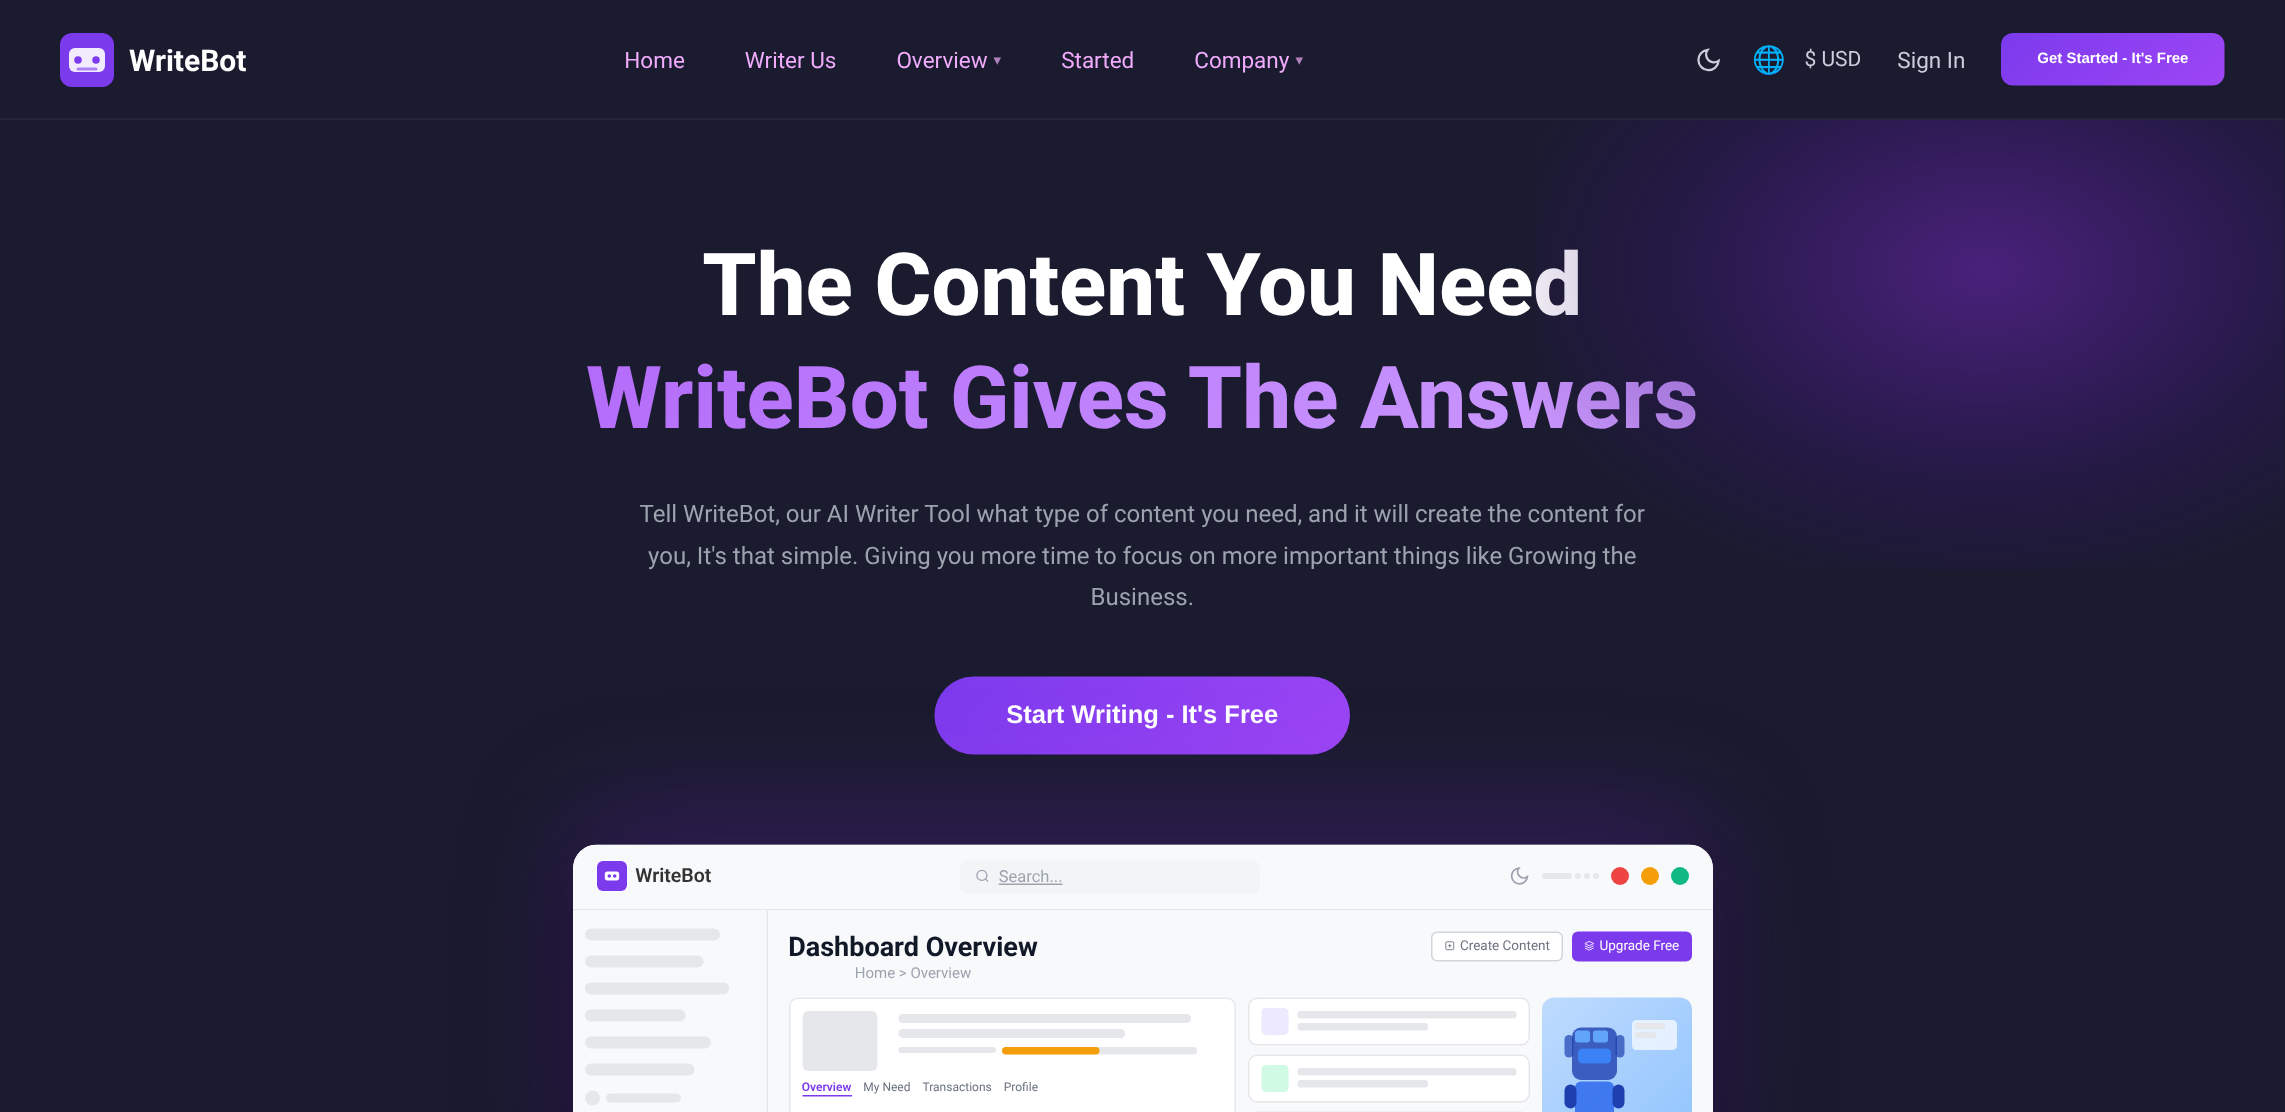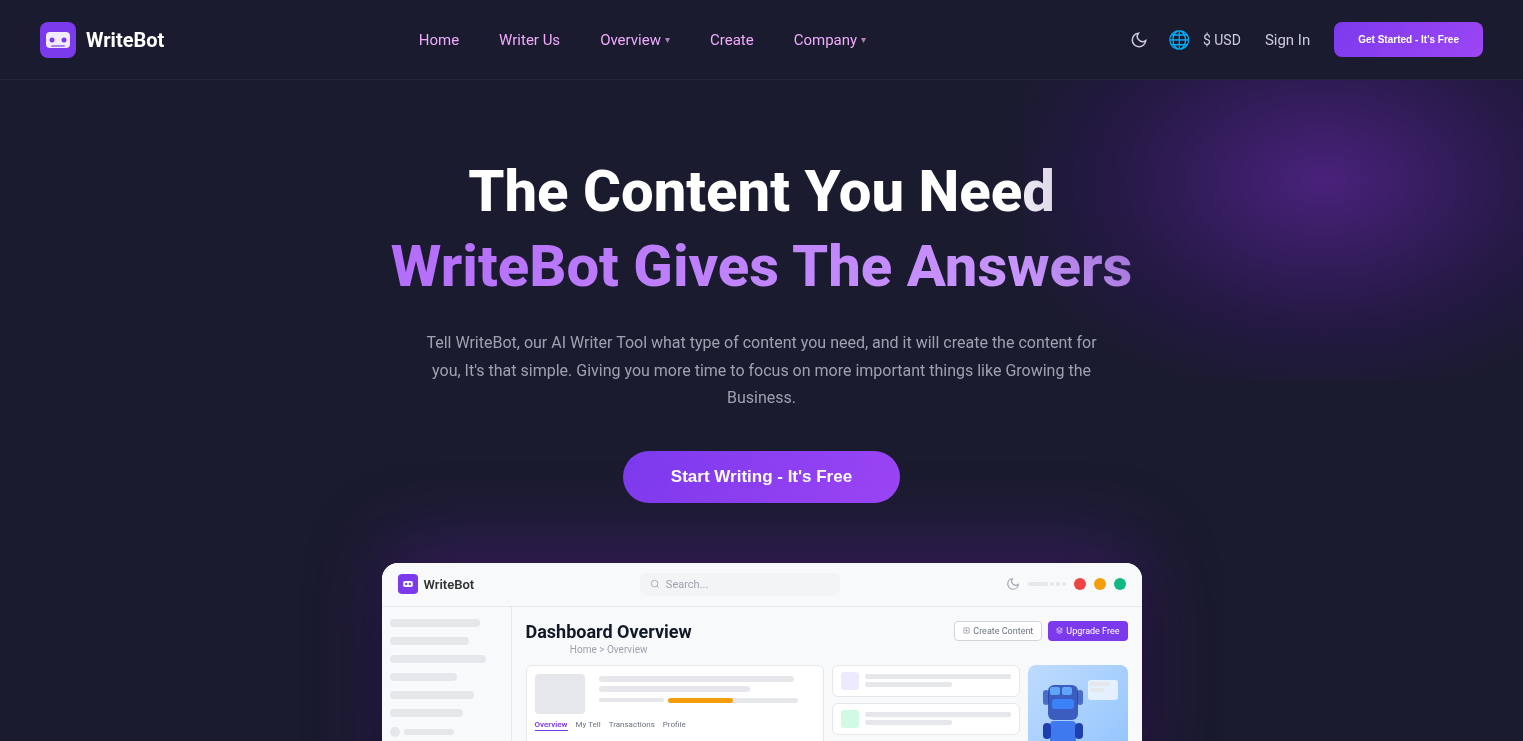--- a/index.html
+++ b/index.html
@@ -220,20 +220,21 @@
       max-width: 200px;
       margin: 0 20px;
       background: #f3f4f6;
       border-radius: 6px;
       padding: 5px 10px;
       display: flex;
       align-items: center;
       gap: 6px;
       color: #9ca3af;
       font-size: 12px;
+      text-decoration: underline;
     }
 
     .window-controls-right {
       display: flex;
       align-items: center;
       gap: 8px;
     }
 
     .window-dot {
       width: 12px;
@@ -451,21 +452,21 @@
       <span>Home</span>
     </div>
     <div class="nav-link">
       <span>Writer Us</span>
     </div>
     <div class="nav-link">
       <span>Overview</span>
       <span class="chevron">▾</span>
     </div>
     <div class="nav-link">
-      <span>Create</span>
+      <span>Started</span>
     </div>
     <div class="nav-link">
       <span>Company</span>
       <span class="chevron">▾</span>
     </div>
   </div>
 
   <div class="nav-right">
     <div class="nav-icon-btn">
       <svg width="18" height="18" viewBox="0 0 24 24" fill="none" stroke="currentColor" stroke-width="2">
@@ -581,21 +582,21 @@
                   <div style="display:flex;align-items:center;gap:4px;margin-top:2px;">
                     <div class="dash-line" style="width:30%;height:4px;"></div>
                     <div style="width:60%;height:5px;background:#e5e7eb;border-radius:3px;position:relative;">
                       <div style="width:50%;height:100%;background:#f59e0b;border-radius:3px;"></div>
                     </div>
                   </div>
                 </div>
               </div>
               <div class="dash-tabs">
                 <span class="dash-tab-active">Overview</span>
-                <span>My Tell</span>
+                <span>My Need</span>
                 <span>Transactions</span>
                 <span>Profile</span>
               </div>
             </div>
 
             <div class="dash-small-cards">
               <div class="dash-small-card">
                 <div class="dash-small-icon icon-purple"></div>
                 <div class="dash-small-lines">
                   <div class="dash-small-line"></div>

